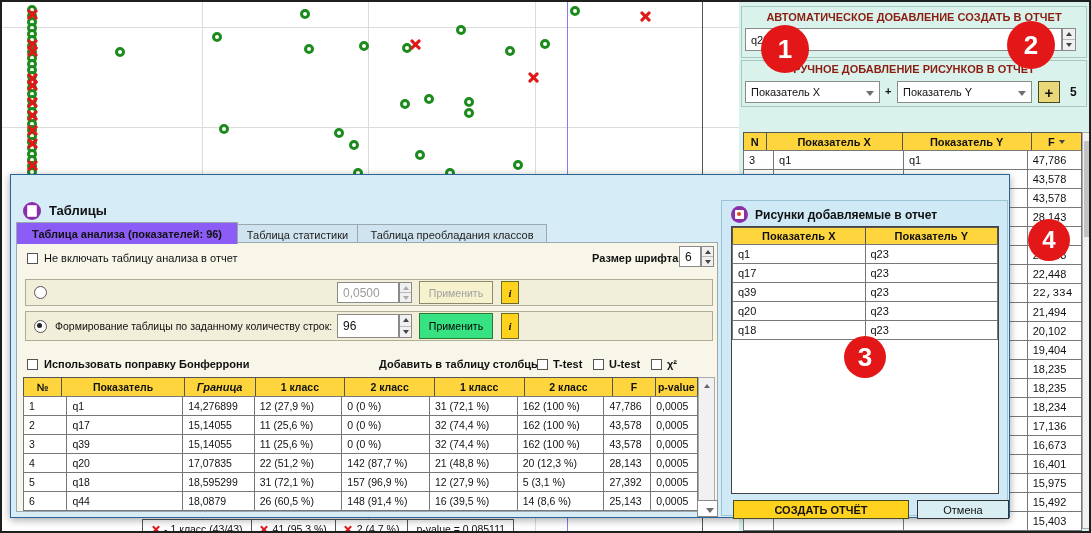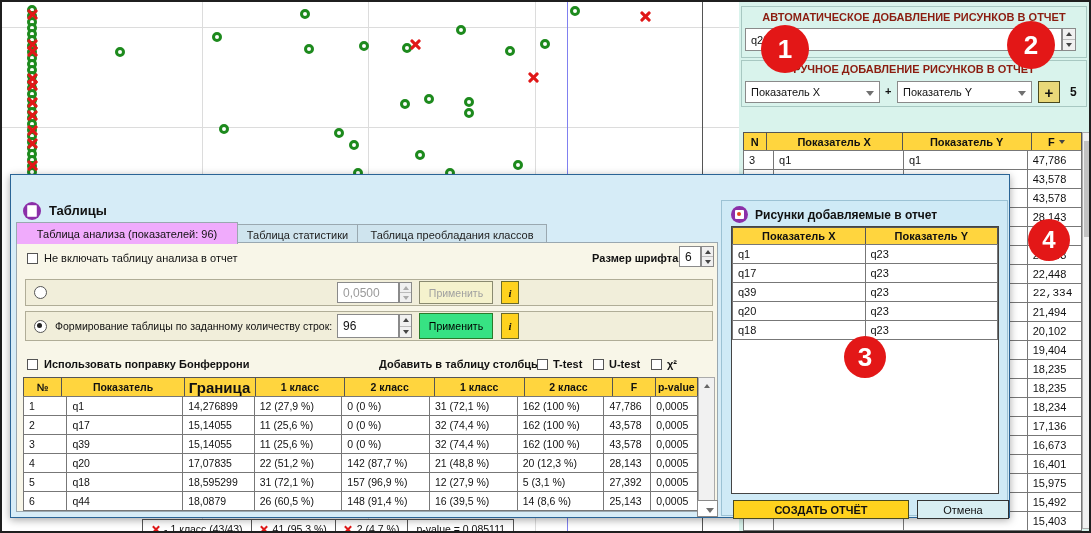--- a/index.html
+++ b/index.html
@@ -33,21 +33,21 @@
   .badge{position:absolute;background:#e31717;border-radius:50%;color:#fff;font-weight:bold;
          display:flex;align-items:center;justify-content:center;font-size:26px;z-index:9;}
   
   .dialog{background:#d6ecf7;border:1px solid #2a6496;box-shadow:0 2px 8px rgba(0,0,0,.35);}
   .titlebar{background:#0d4c7f;color:#fff;font-size:10.5px;display:flex;align-items:center;padding:0 6px;}
   .winbtn{color:#fff;font-size:13px;display:flex;align-items:center;justify-content:center;}
   .purple-ic{background:#8b2fa8;border-radius:50%;display:flex;align-items:center;justify-content:center;}
   .purple-ic .doc{width:8px;height:10px;background:#fff;border-radius:1px;border:1px solid #e8d0f0;}
   .tab{position:absolute;top:219px;height:19px;font-size:11px;display:flex;align-items:center;justify-content:center;
        border:1px solid #9aa8b0;border-bottom:none;white-space:nowrap;}
-  .tab.active{background:#f0abfc;font-weight:normal;z-index:2;height:21px;}
+  .tab.active{background:#8b5cf6;font-weight:bold;z-index:2;height:21px;}
   .tab.inactive{background:#cfe4ee;color:#222;}
   .page{background:#f8f6e8;border:1px solid #9aa8b0;overflow:hidden;}
   .chk{width:11px;height:11px;border:1px solid #555;background:#fff;display:inline-block;}
   .radio{width:11px;height:11px;border:1px solid #555;border-radius:50%;background:#fff;position:relative;display:inline-block;}
   .radio.sel:after{content:"";position:absolute;left:2px;top:2px;width:5px;height:5px;border-radius:50%;background:#222;}
   .optrow{background:#f1eeda;border:1px solid #b0ad97;display:flex;align-items:center;font-size:10.5px;}
   .applybtn{border:1px solid #8a8a70;font-size:10.5px;display:flex;align-items:center;justify-content:center;}
   .infobtn{background:#ffd21e;border:1px solid #6a6a2a;font-weight:bold;font-style:italic;font-size:11px;
            display:flex;align-items:center;justify-content:center;font-family:"Liberation Serif",serif;}
   .lbl{font-size:11px;white-space:nowrap;}
@@ -132,21 +132,21 @@
       <div class="ptx" style="left: 25px; top: 136px;"></div>
       <div class="ptx" style="left: 25px; top: 158px;"></div>
       <div class="ptx" style="left: 408px; top: 37px;"></div>
       <div class="ptx" style="left: 526px; top: 70px;"></div>
       <div class="ptx" style="left: 638px; top: 9px;"></div>
     </div>
 
   <div class="abs cyan" style="left:737px;top:0;width:352px;height:529px;z-index:2;">
 
     <div class="abs secbox" style="left:2px;top:4px;width:346px;height:52px;"></div>
-    <div class="abs redhead" style="left:2px;top:9px;width:346px;">АВТОМАТИЧЕСКОЕ ДОБАВЛЕНИЕ РИСУНКОВ В ОТЧЕТ</div>
+    <div class="abs redhead" style="left:2px;top:9px;width:346px;">АВТОМАТИЧЕСКОЕ ДОБАВЛЕНИЕ СОЗДАТЬ В ОТЧЕТ</div>
     <div class="abs field" style="left:6px;top:26px;width:288px;height:23px;">q23</div>
     <div class="abs field" style="left:297px;top:26px;width:26px;height:23px;">5</div>
     <div class="abs spincol" style="left:323px;top:26px;width:14px;height:23px;">
       <div>
           <span class="tri-up"></span>
         </div>
       <div>
           <span class="tri-dn"></span>
         </div>
     </div>
@@ -390,21 +390,21 @@
       <span class="abs lbl" style="left:536px;top:115px;font-weight:bold;">T-test</span>
       <div class="abs chk" style="left:576px;top:116px;"></div>
       <span class="abs lbl" style="left:592px;top:115px;font-weight:bold;">U-test</span>
       <div class="abs chk" style="left:634px;top:116px;"></div>
       <span class="abs lbl" style="left:650px;top:115px;font-weight:bold;">χ²</span>
 
       <div class="abs" id="analysis-table" style="left:6px;top:134px;width:675px;">
           <div class="rowflex">
             <div class="tbl-head" style="width: 38px; height: 18px; margin-left: 0px; font-size: 10.5px;">№</div>
             <div class="tbl-head" style="width: 123px; height: 18px; margin-left: -1px; font-size: 10.5px;">Показатель</div>
-            <div class="tbl-head" style="width: 71px; height: 18px; margin-left: -1px; font-size: 15px;">Граница</div>
+            <div class="tbl-head" style="width: 71px; height: 18px; margin-left: -1px; font-size: 11px; font-style: italic;">Граница</div>
             <div class="tbl-head" style="width: 90px; height: 18px; margin-left: -1px; font-size: 10.5px;">1 класс</div>
             <div class="tbl-head" style="width: 90px; height: 18px; margin-left: -1px; font-size: 10.5px;">2 класс</div>
             <div class="tbl-head" style="width: 90px; height: 18px; margin-left: -1px; font-size: 10.5px;">1 класс</div>
             <div class="tbl-head" style="width: 89px; height: 18px; margin-left: -1px; font-size: 10.5px;">2 класс</div>
             <div class="tbl-head" style="width: 42px; height: 18px; margin-left: -1px; font-size: 10.5px;">F</div>
             <div class="tbl-head" style="width: 42px; height: 18px; margin-left: -1px; font-size: 10.5px;">p-value</div>
           </div>
           <div class="rowflex" style="margin-top: -1px;">
             <div class="tbl-cell" style="width: 38px; height: 18px; margin-left: 0px; font-size: 10.5px;">1</div>
             <div class="tbl-cell" style="width: 123px; height: 18px; margin-left: -1px; font-size: 10.5px;">q1</div>

